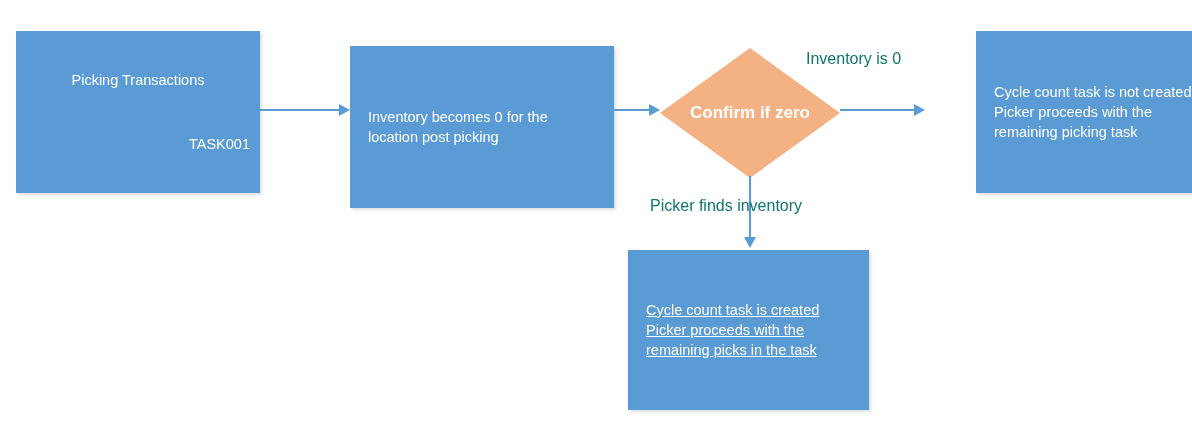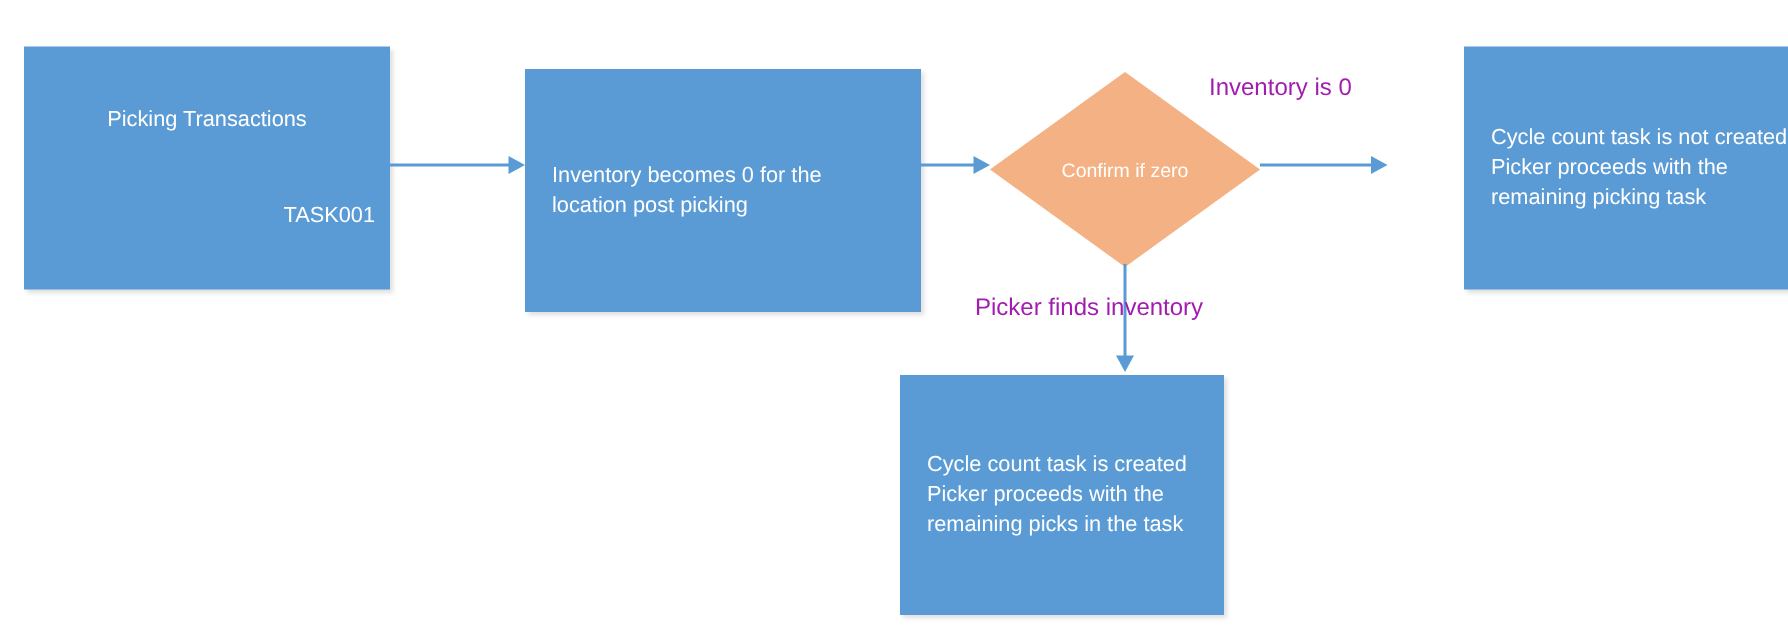--- a/index.html
+++ b/index.html
@@ -45,21 +45,21 @@
   }
   .spaced-lines .node-text + .node-text {
     margin-top: 24px;
     text-align: right;
   }
 
   
   #box-start   { left: 16px;  top: 31px;  width: 244px; height: 162px; gap: 20px; }
   #box-inventory-zero { left: 350px; top: 31px; width: 264px; height: 162px; margin-top: 15px; }
   #box-no-cycle-count { left: 976px; top: 31px; width: 245px; height: 162px; }
-  #box-cycle-count-created { left: 600px; top: 250px; width: 216px; height: 160px; }
+  #box-cycle-count-created { left: 628px; top: 250px; width: 241px; height: 160px; text-decoration: underline; }
 
   
   #decision-confirm-zero {
     position: absolute;
     left: 660px;
     top: 48px;
     width: 180px;
     height: 130px;
   }
   #decision-confirm-zero .diamond-shape {
@@ -69,22 +69,23 @@
     clip-path: polygon(50% 0%, 100% 50%, 50% 100%, 0% 50%);
     filter: drop-shadow(2px 2px 2px rgba(0,0,0,0.12));
   }
   #decision-confirm-zero .diamond-label {
     position: absolute;
     inset: 0;
     display: flex;
     align-items: center;
     justify-content: center;
     color: #ffffff;
-    font-size: 13px;
+    font-size: 17px;
     text-align: center;
+    font-weight: bold;
   }
 
   
   .connector {
     position: absolute;
   }
   .conn-line-h {
     position: absolute;
     height: 2px;
     background: #5B9BD5;
@@ -117,21 +118,21 @@
 
   #conn-decision-to-no-cycle .conn-line-h { left: 840px; top: 109px; width: 75px; }
   #conn-decision-to-no-cycle .arrowhead-right { left: 914px; top: 104px; }
 
   #conn-decision-to-cycle-created .conn-line-v { left: 749px; top: 176px; height: 62px; }
   #conn-decision-to-cycle-created .arrowhead-down { left: 744px; top: 237px; }
 
   
   .edge-label {
     position: absolute;
-    color: #a21caf;
+    color: #0f766e;
     font-size: 16px;
     white-space: nowrap;
   }
   #label-inventory-is-zero { left: 806px; top: 50px; }
   #label-picker-finds-inventory { left: 650px; top: 197px; }
 </style>
 </head>
 <body>
 
 <div id="canvas">

